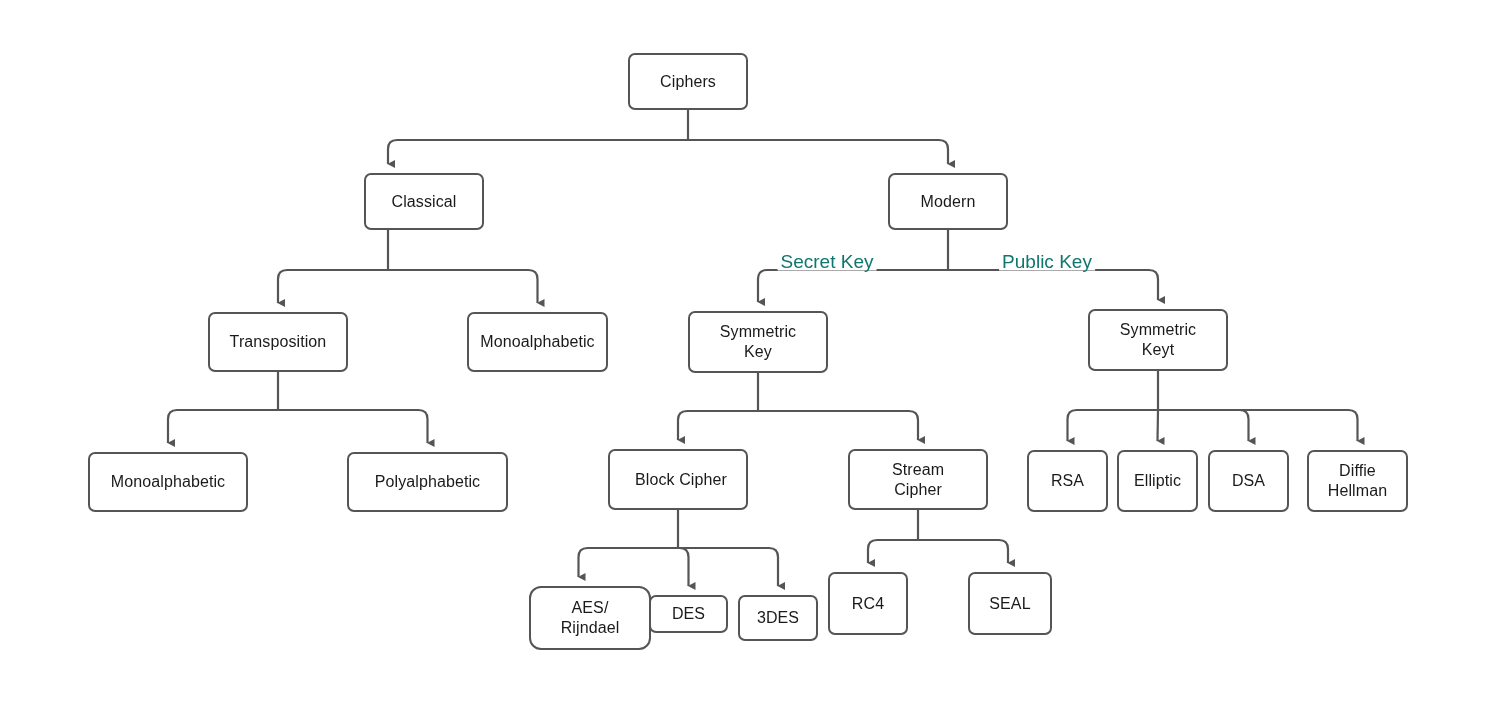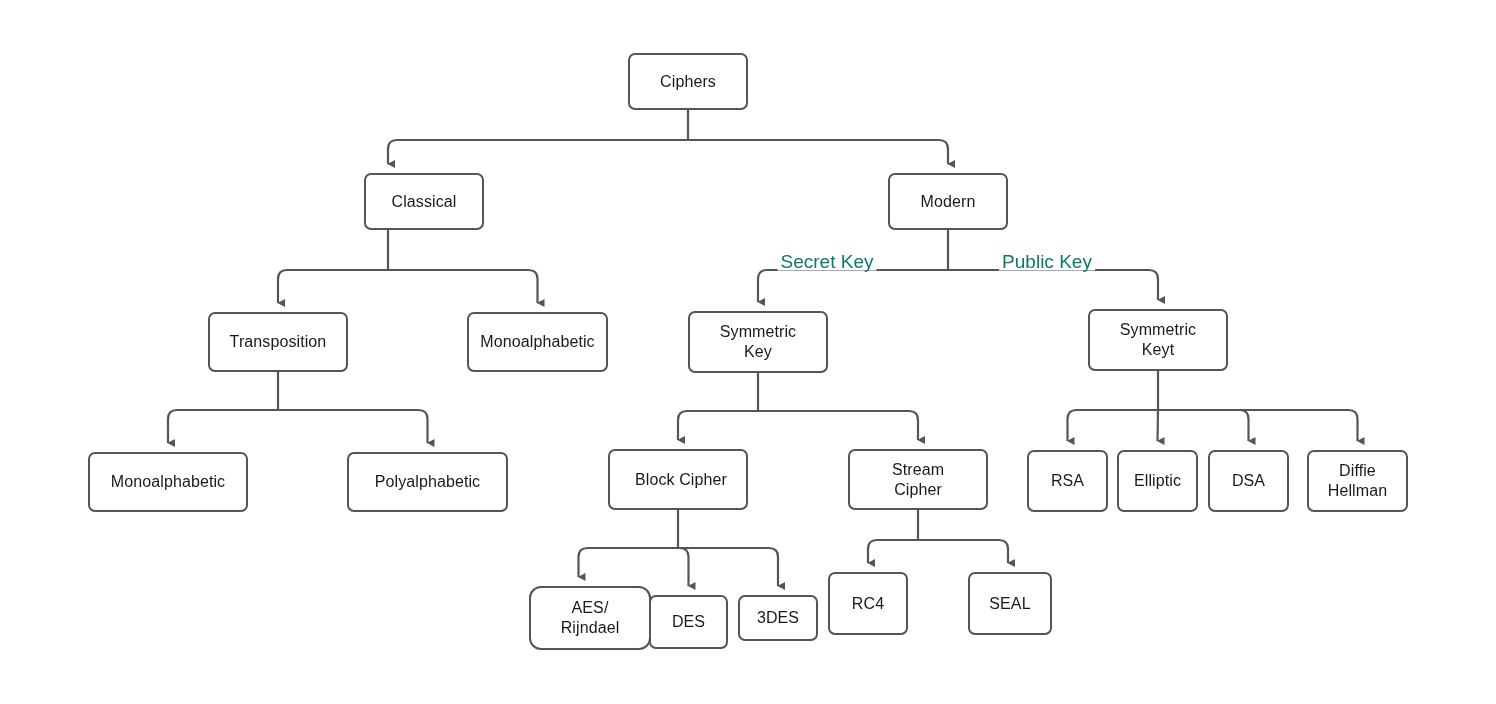--- a/index.html
+++ b/index.html
@@ -109,21 +109,21 @@
       <div class="node" style="left: 608px; top: 449px; width: 140px; height: 61px; padding-left: 6px;"><span>Block Cipher</span></div>
       <div class="node" style="left: 848px; top: 449px; width: 140px; height: 61px;"><span>Stream
 Cipher</span></div>
       <div class="node" style="left: 1027px; top: 450px; width: 81px; height: 62px;"><span>RSA</span></div>
       <div class="node" style="left: 1117px; top: 450px; width: 81px; height: 62px;"><span>Elliptic</span></div>
       <div class="node" style="left: 1208px; top: 450px; width: 81px; height: 62px;"><span>DSA</span></div>
       <div class="node" style="left: 1307px; top: 450px; width: 101px; height: 62px;"><span>Diffie
 Hellman</span></div>
       <div class="node" style="left: 529px; top: 586px; width: 122px; height: 64px; border-radius: 12px;"><span>AES/
 Rijndael</span></div>
-      <div class="node" style="left: 649px; top: 595px; width: 79px; height: 54px;"><span>DES</span></div>
+      <div class="node" style="left: 649px; top: 595px; width: 79px; height: 38px;"><span>DES</span></div>
       <div class="node" style="left: 738px; top: 595px; width: 80px; height: 46px;"><span>3DES</span></div>
       <div class="node" style="left: 828px; top: 572px; width: 80px; height: 63px;"><span>RC4</span></div>
       <div class="node" style="left: 968px; top: 572px; width: 84px; height: 63px;"><span>SEAL</span></div>
     </div>
   <div id="label-layer">
       <div class="edge-label" style="left: 827px; top: 261px;">Secret Key</div>
       <div class="edge-label" style="left: 1047px; top: 261px;">Public Key</div>
     </div>
 </div>
 

